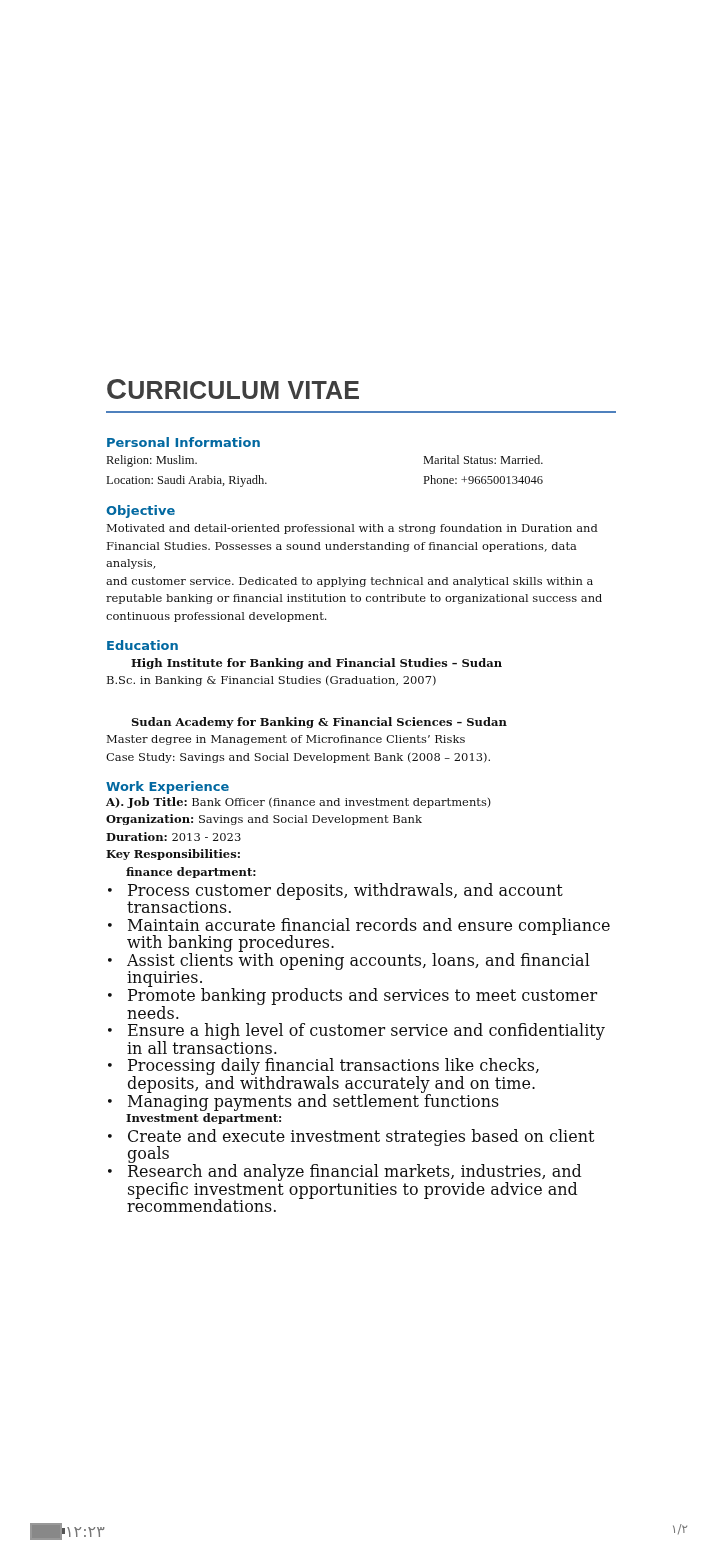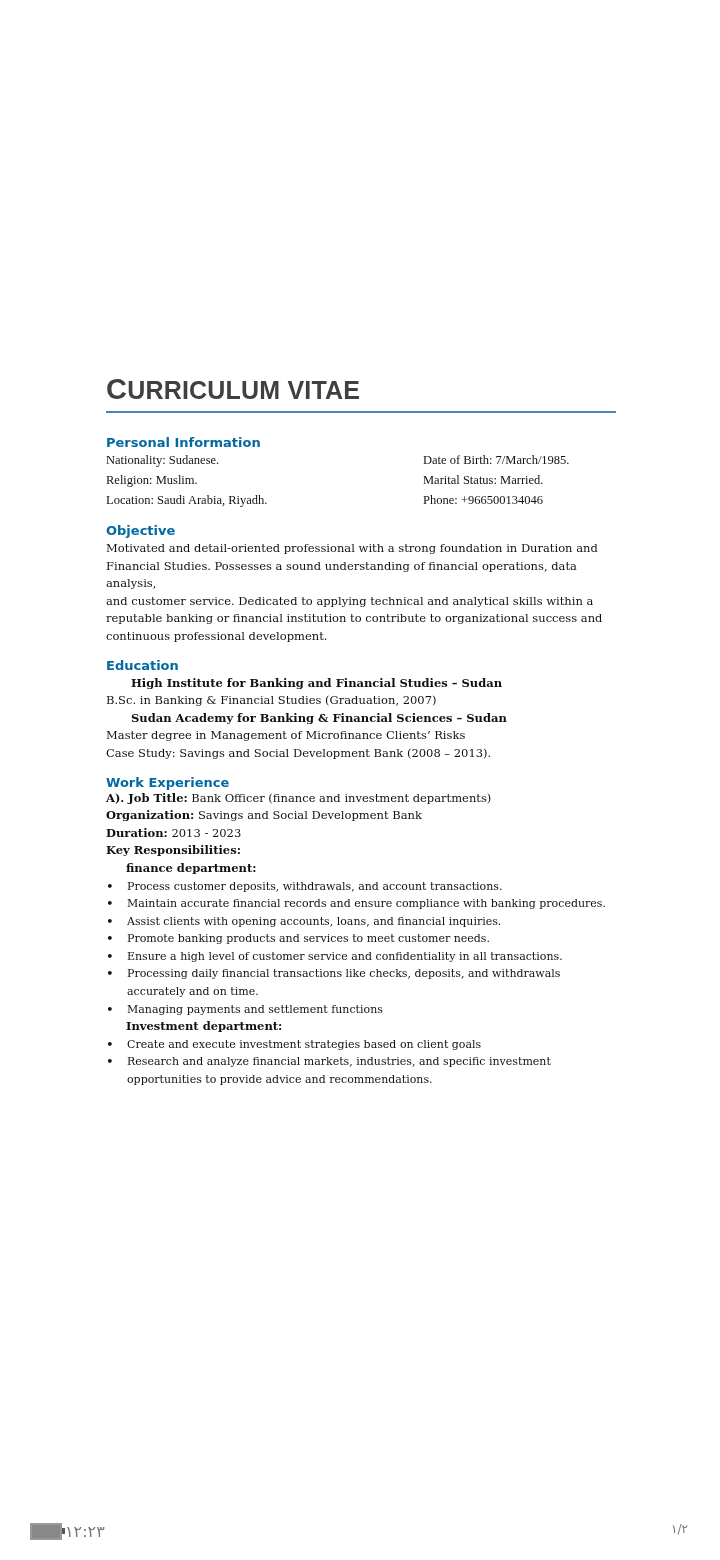--- a/index.html
+++ b/index.html
@@ -9,45 +9,41 @@
   .cv-title .cap { font-size:29px; }
   .rule { height:2px; background:#4f81bd; margin-top:4px; width:510px; }
   .h { font-family:"DejaVu Sans", sans-serif; font-weight:bold; color:#0369a1; font-size:13px; margin:0; }
   .name { font-family:"Liberation Serif", serif; font-size:14px; margin-top:3px; }
   .name b { font-family:"DejaVu Serif", serif; font-size:13px; }
   .grid { font-family:"Liberation Serif", serif; font-size:12.5px; position:relative; }
   .row { height:20px; position:relative; }
   .row .l { position:absolute; left:0; top:0; }
   .row .r { position:absolute; left:317px; top:0; }
   .p { font-size:11.5px; line-height:17.6px; margin:0; }
-  .edu-school { font-weight:bold; padding-left:25px; }
+  .edu-school { font-weight:bold; padding-left:25px;margin-top:24px; }
   .b { font-weight:bold; }
   ul { margin:0; padding:0; list-style:none; }
-  li { position:relative; padding-left:21px; font-size:11px; line-height:17.6px; }
+  li { position:relative; padding-left:21px; font-size:16px; line-height:17.6px; }
   li::before { content:"•"; position:absolute; left:0; top:0; font-size:13px; }
   .dept { font-weight:bold; padding-left:20px; font-size:11.5px; line-height:17.6px; }
   .status { position:absolute; left:30px; top:1522px; display:flex; align-items:center; gap:3px; color:#777; font-family:"DejaVu Sans", sans-serif; font-size:16px; }
   .battery { width:28px; height:13px; border:2px solid #999; position:relative; background:#888; }
   .battery::after { content:""; position:absolute; right:-5px; top:3px; width:3px; height:6px; background:#555; }
   .pageno { position:absolute; right:32px; top:1522px; color:#777; font-family:"DejaVu Sans", sans-serif; font-size:12px; }
 </style>
 </head>
 <body>
 
 <div class="page">
   <h1 class="cv-title"><span class="cap">C</span><span>URRICULUM VITAE</span></h1>
   <div class="rule"></div>
 
   <div style="margin-top:22px">
     <h2 class="h">Personal Information</h2>
     <div class="grid" style="margin-top:3px">
-      <div class="row">
-          <span class="l">Nationality: Sudanese.</span>
-          <span class="r">Date of Birth: 7/March/1985.</span>
-        </div>
       <div class="row">
           <span class="l">Religion: Muslim.</span>
           <span class="r">Marital Status: Married.</span>
         </div>
       <div class="row">
           <span class="l">Location: Saudi Arabia, Riyadh.</span>
           <span class="r">Phone: +966500134046</span>
         </div>
     </div>
   </div>

